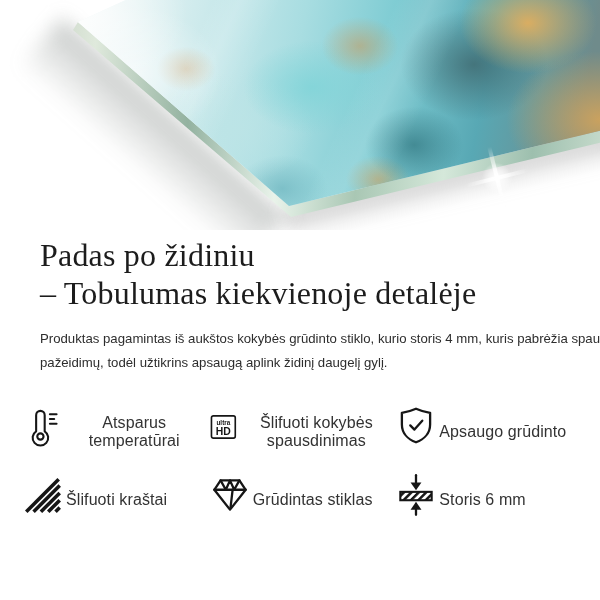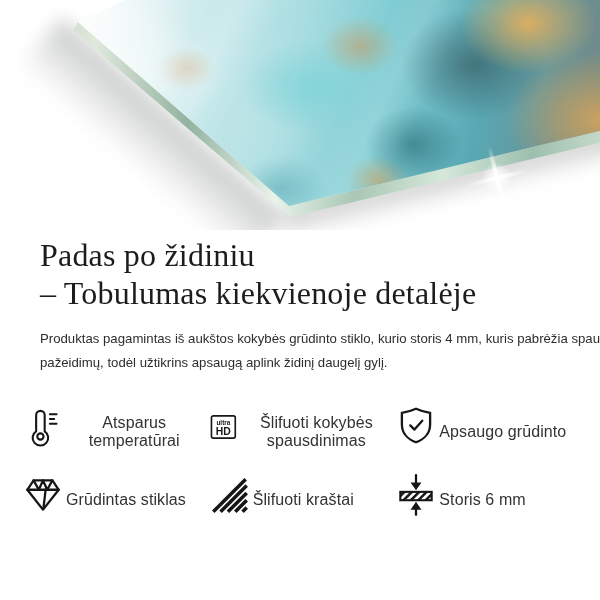--- a/index.html
+++ b/index.html
@@ -128,39 +128,39 @@
   <div class="feature">
     <svg viewBox="0 0 44 44" aria-hidden="true">
       <path class="st" d="M22 4.5 C 17.2 6.6 12.4 7.9 8.5 8.4 V 19.5 C 8.5 27.6 14 33.7 22 36.6 C 30 33.7 35.5 27.6 35.5 19.5 V 8.4 C 31.6 7.9 26.8 6.6 22 4.5 Z"></path>
       <polyline class="st" points="16.5,20.5 20.5,24.5 28,16"></polyline>
     </svg>
     <div class="label">Apsaugo grūdinto</div>
   </div>
 
   <div class="feature">
     <svg viewBox="0 0 44 44" aria-hidden="true">
-      <polygon class="st" points="13,8 31,8 37,17 22,36 7,17"></polygon>
-      <line class="st" x1="7" y1="17" x2="37" y2="17"></line>
-      <polyline class="st" points="13,8 18,17 22,8 26,17 31,8"></polyline>
-      <line class="st" x1="24.5" y1="17" x2="22.5" y2="34"></line>
-    </svg>
-    <div class="label">Grūdintas stiklas</div>
-  </div>
-
-  <div class="feature">
-    <svg viewBox="0 0 44 44" aria-hidden="true">
       <g stroke="currentColor" stroke-width="3.4" stroke-linecap="butt">
         <line x1="6" y1="38" x2="37" y2="7"></line>
         <line x1="13" y1="38" x2="38" y2="13"></line>
         <line x1="20" y1="38" x2="38" y2="20"></line>
         <line x1="27" y1="38" x2="38" y2="27"></line>
         <line x1="34" y1="38" x2="38" y2="34"></line>
       </g>
     </svg>
     <div class="label">Šlifuoti kraštai</div>
+  </div>
+
+  <div class="feature">
+    <svg viewBox="0 0 44 44" aria-hidden="true">
+      <polygon class="st" points="13,8 31,8 37,17 22,36 7,17"></polygon>
+      <line class="st" x1="7" y1="17" x2="37" y2="17"></line>
+      <polyline class="st" points="13,8 18,17 22,8 26,17 31,8"></polyline>
+      <line class="st" x1="24.5" y1="17" x2="22.5" y2="34"></line>
+    </svg>
+    <div class="label">Grūdintas stiklas</div>
   </div>
 
   <div class="feature">
     <svg viewBox="0 0 44 44" aria-hidden="true">
       <defs>
         <pattern id="hatch" width="5" height="10" patternUnits="userSpaceOnUse" patternTransform="rotate(45)">
           <rect width="2.4" height="10" fill="#161616"></rect>
         </pattern>
       </defs>
       <rect x="7" y="19" width="30" height="8" fill="url(#hatch)" stroke="currentColor" stroke-width="2"></rect>

